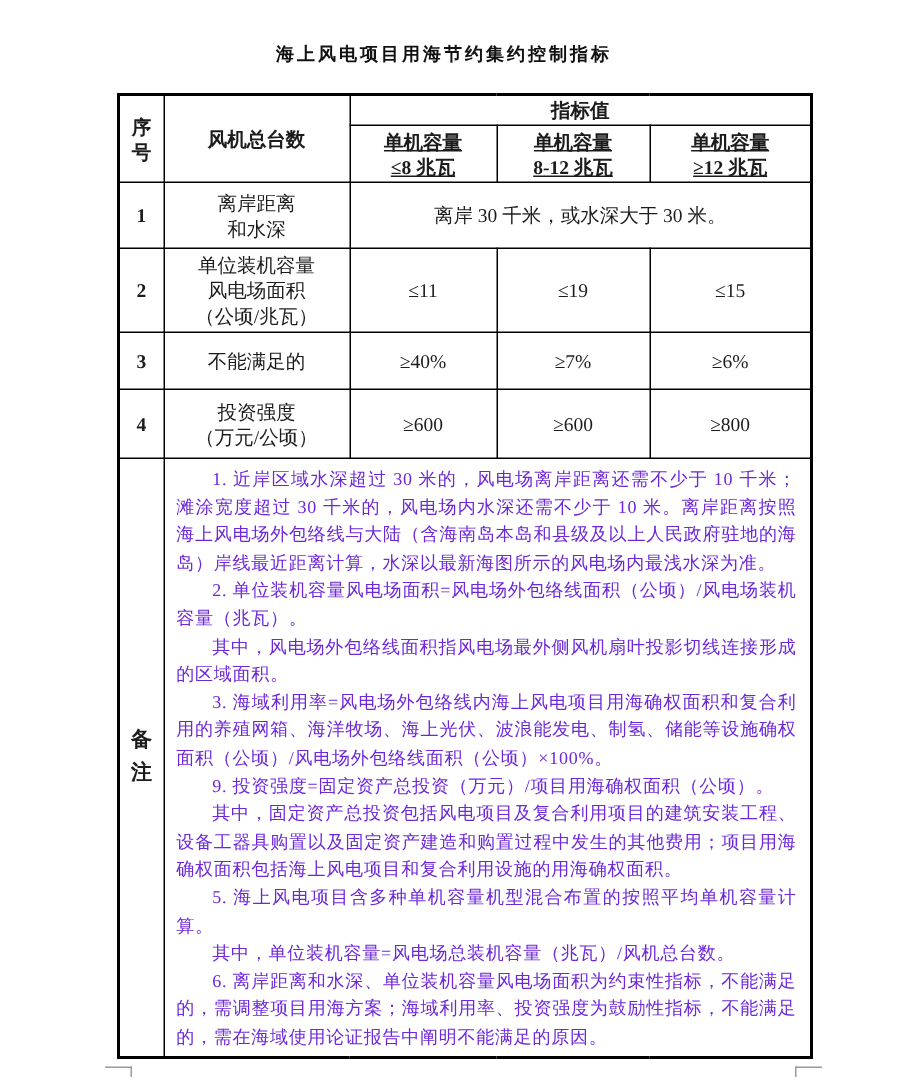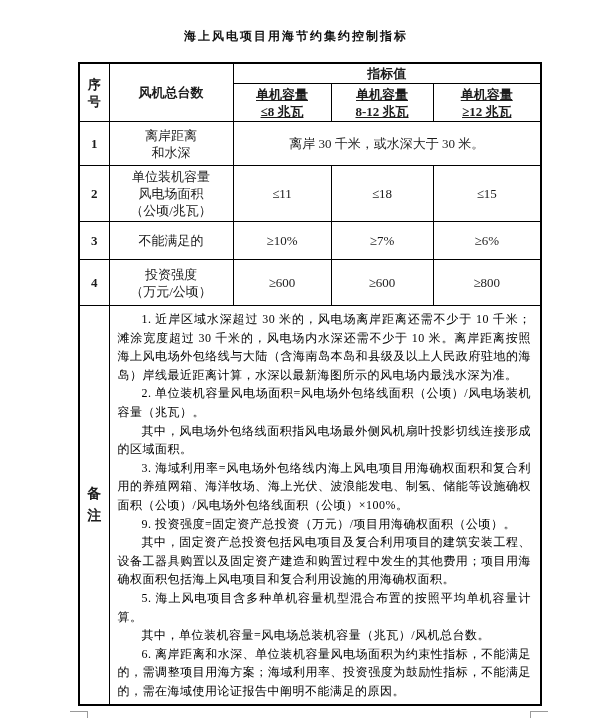--- a/index.html
+++ b/index.html
@@ -58,21 +58,21 @@
     line-height: 22px;
     vertical-align: middle;
   }
   td.remarks-cell {
     vertical-align: top;
     text-align: justify;
     padding: 4px 9px 4px 8px;
     font-size: 12px;
     line-height: 18.6px;
     letter-spacing: 0.5px;
-    color: #000000;
+    color: #6d28d9;
   }
   td.remarks-cell p {
     margin: 0;
     text-indent: 2em;
   }
   .corner-mark {
     position: absolute;
     width: 18px; height: 7px;
   }
   .corner-mark.left {
@@ -121,28 +121,28 @@
 和水深</td>
       <td colspan="3">离岸 30 千米，或水深大于 30 米。</td>
     </tr>
 
     <tr class="r2">
       <td class="row-no">2</td>
       <td class="cell-multiline">单位装机容量
 风电场面积
 （公顷/兆瓦）</td>
       <td>≤11</td>
-      <td>≤18</td>
+      <td>≤19</td>
       <td>≤15</td>
     </tr>
 
     <tr class="r3">
       <td class="row-no">3</td>
       <td>不能满足的</td>
-      <td>≥10%</td>
+      <td>≥40%</td>
       <td>≥7%</td>
       <td>≥6%</td>
     </tr>
 
     <tr class="r4">
       <td class="row-no">4</td>
       <td class="cell-multiline">投资强度
 （万元/公顷）</td>
       <td>≥600</td>
       <td>≥600</td>

